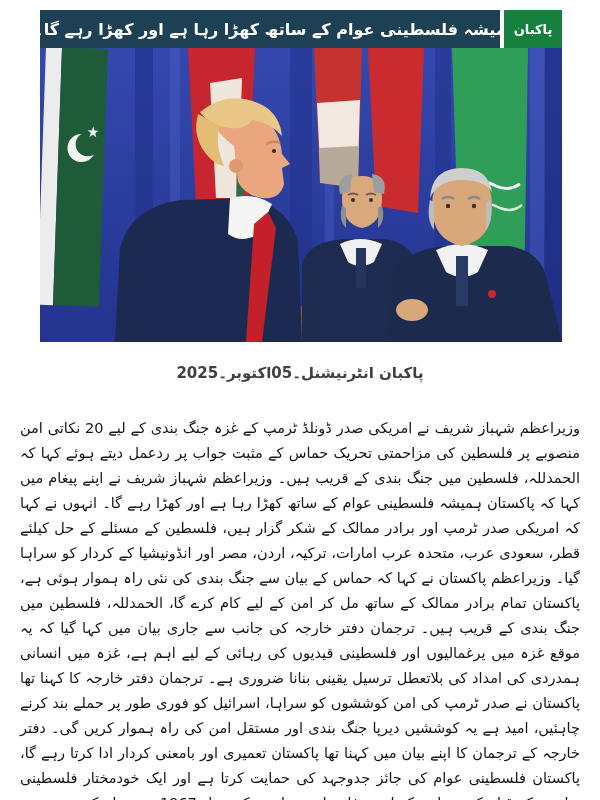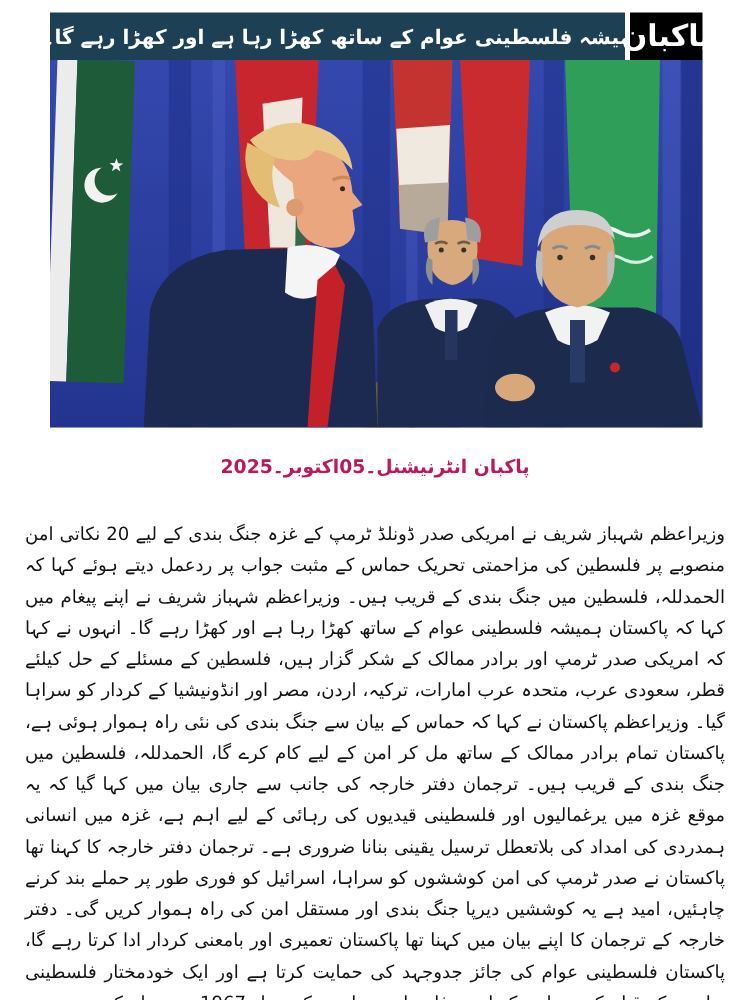--- a/index.html
+++ b/index.html
@@ -38,26 +38,26 @@
     white-space: nowrap;
     overflow: hidden;
     padding: 0 6px;
   }
   .brand-sep {
     width: 4px;
     background: #ffffff;
   }
   .brand-box {
     width: 58px;
-    background: #000000;
+    background: #15803d;
     color: #ffffff;
     display: flex;
     align-items: center;
     justify-content: center;
-    font-size: 24px;
+    font-size: 13px;
     font-weight: 800;
     direction: rtl;
   }
   
   .photo {
     position: absolute;
     left: 40px;
     top: 48px;
     width: 522px;
     height: 294px;
@@ -66,21 +66,21 @@
     background: #2c3fa4;
   }
   .photo svg { display: block; }
   
   .dateline {
     position: absolute;
     left: 0;
     top: 364px;
     width: 600px;
     text-align: center;
-    color: #be185d;
+    color: #404040;
     font-weight: 700;
     font-size: 15px;
     direction: rtl;
   }
   
   .article-body {
     position: absolute;
     left: 20px;
     top: 416px;
     width: 560px;

